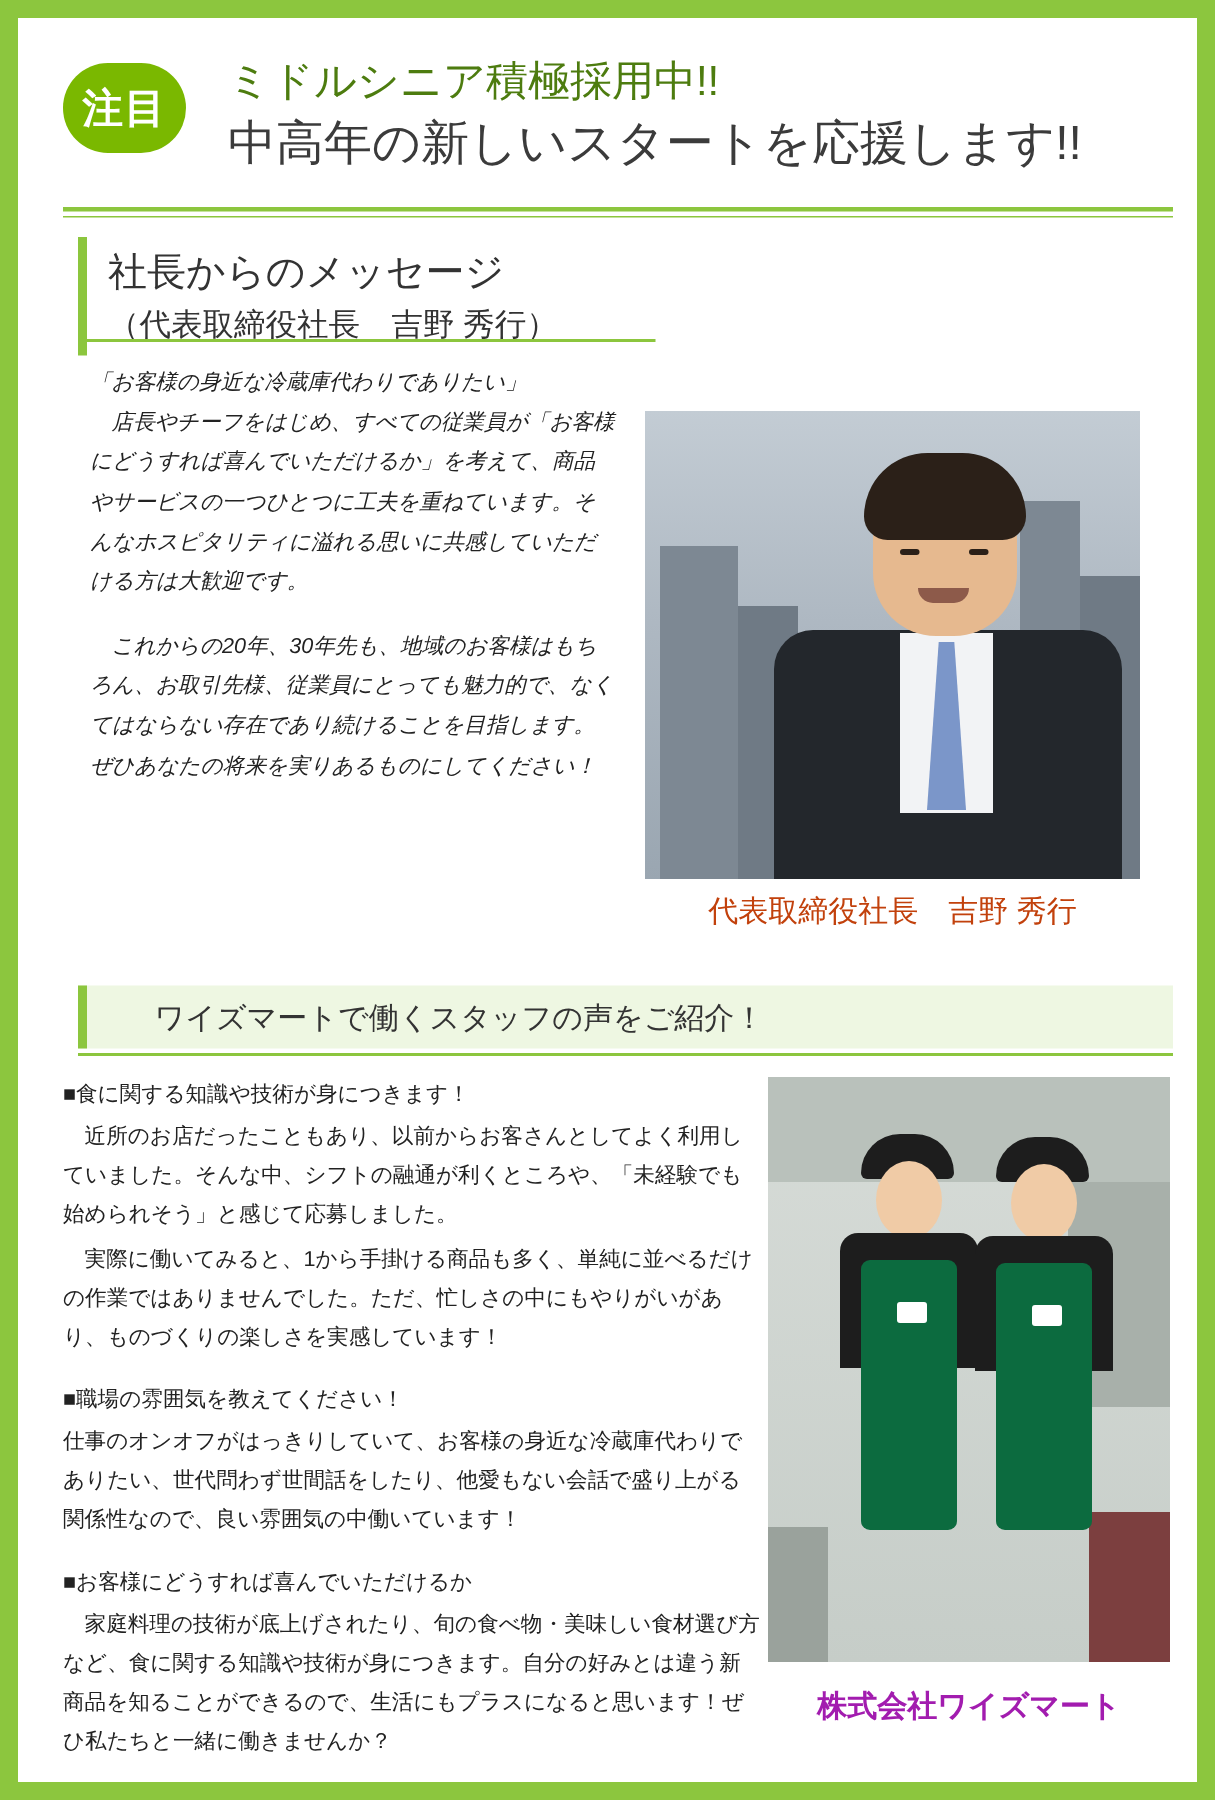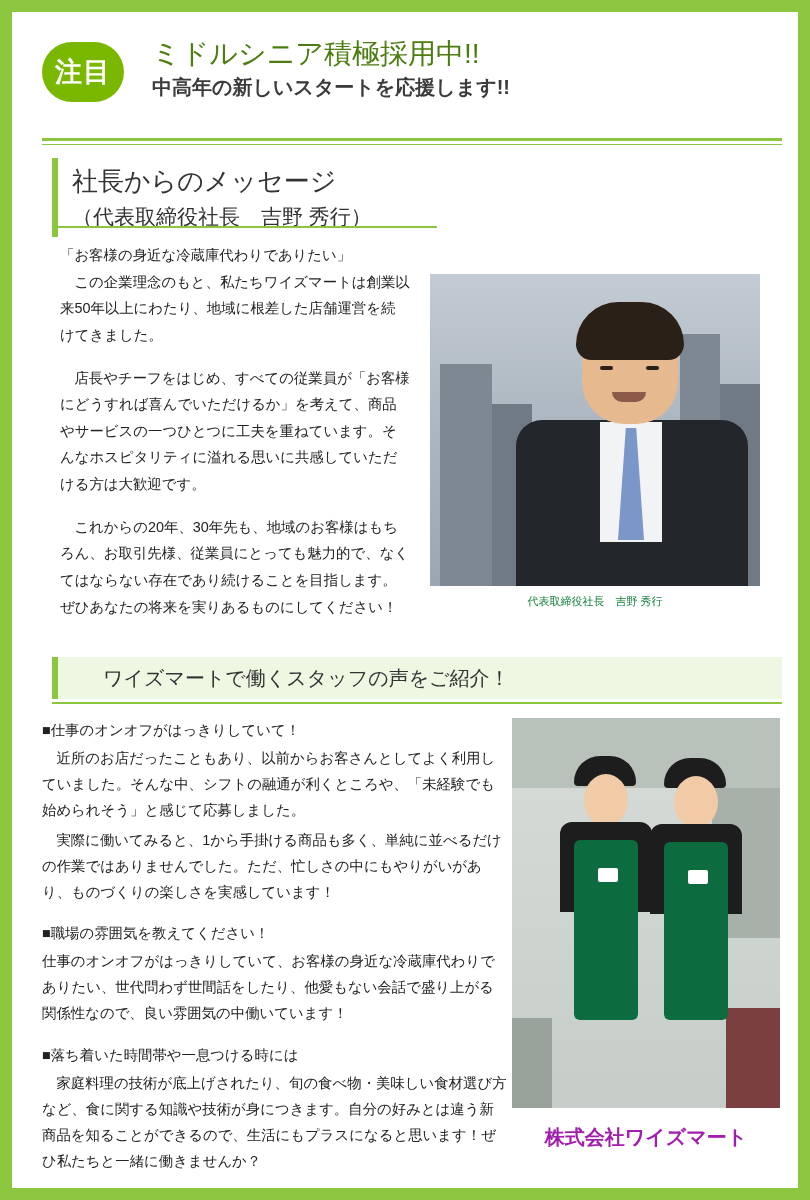--- a/index.html
+++ b/index.html
@@ -59,22 +59,22 @@
   }
   .hline1 {
     font-size: 28px;
     font-weight: normal;
     color: #4d7c0f;
     letter-spacing: 0px;
     line-height: 1.4;
     white-space: nowrap;
   }
   .hline2 {
-    font-size: 20px;
-    font-weight: bold;
+    font-size: 32px;
+    font-weight: normal;
     color: #3b3b3b;
     letter-spacing: 0px;
     line-height: 1.4;
     white-space: nowrap;
   }
   .hr-green {
     position: absolute;
     left: 30px; top: 126px;
     width: 740px;
     border-top: 3px solid #8cc63e;
@@ -113,37 +113,37 @@
 
   
   .pres-text {
     position: absolute;
     left: 48px; top: 230px;
     width: 350px;
     font-size: 14.4px;
     color: #222;
     line-height: 1.85;
   }
-  .pres-text p { margin: 0 0 16px 0; }
+  .pres-text p { margin: 0 0 16px 0; font-style: italic; }
   .pres-text p.indent { text-indent: 1em; }
 
   .pres-photo {
     position: absolute;
     left: 418px; top: 262px;
     width: 330px; height: 312px;
     overflow: hidden;
     background: #b9c3cc;
   }
   .pres-caption {
     position: absolute;
     left: 418px; top: 582px;
     width: 330px;
     text-align: center;
-    font-size: 11px;
-    color: #15803d;
+    font-size: 20px;
+    color: #c2410c;
   }
 
   
   .voice-band {
     position: absolute;
     left: 40px; top: 645px;
     width: 730px;
     height: 42px;
     background: #eef7e2;
     border-left: 6px solid #8cc63e;
@@ -272,21 +272,20 @@
     <div class="hr-green2"></div>
 
     <div class="sec-message-title">
       <div class="t1">社長からのメッセージ</div>
       <div class="t2">（代表取締役社長　吉野 秀行）</div>
     </div>
     <div class="sec-message-underline"></div>
 
     <div class="pres-text">
       <p style="margin-bottom:0">「お客様の身近な冷蔵庫代わりでありたい」</p>
-      <p class="indent">この企業理念のもと、私たちワイズマートは創業以来50年以上にわたり、地域に根差した店舗運営を続けてきました。</p>
       <p class="indent">店長やチーフをはじめ、すべての従業員が「お客様にどうすれば喜んでいただけるか」を考えて、商品やサービスの一つひとつに工夫を重ねています。そんなホスピタリティに溢れる思いに共感していただける方は大歓迎です。</p>
       <p class="indent">これからの20年、30年先も、地域のお客様はもちろん、お取引先様、従業員にとっても魅力的で、なくてはならない存在であり続けることを目指します。ぜひあなたの将来を実りあるものにしてください！</p>
     </div>
 
     <div class="pres-photo">
       <div class="photo-sky"></div>
       <div class="bld" style="left:10px;  top:90px;  width:52px;  height:222px;"></div>
       <div class="bld2" style="left:62px;  top:130px; width:40px;  height:182px;"></div>
       <div class="bld" style="left:250px; top:60px;  width:40px;  height:252px;"></div>
       <div class="bld2" style="left:290px; top:110px; width:40px;  height:202px;"></div>
@@ -302,30 +301,30 @@
     </div>
     <div class="pres-caption">代表取締役社長　吉野 秀行</div>
 
     <div class="voice-band">
       <span>ワイズマートで働くスタッフの声をご紹介！</span>
     </div>
     <div class="voice-band-underline"></div>
 
     <div class="staff-text">
       <div class="blk">
-        <p class="q">■仕事のオンオフがはっきりしていて！</p>
+        <p class="q">■食に関する知識や技術が身につきます！</p>
         <p class="indent">近所のお店だったこともあり、以前からお客さんとしてよく利用していました。そんな中、シフトの融通が利くところや、「未経験でも始められそう」と感じて応募しました。</p>
         <p class="indent">実際に働いてみると、1から手掛ける商品も多く、単純に並べるだけの作業ではありませんでした。ただ、忙しさの中にもやりがいがあり、ものづくりの楽しさを実感しています！</p>
       </div>
       <div class="blk">
         <p class="q">■職場の雰囲気を教えてください！</p>
         <p>仕事のオンオフがはっきりしていて、お客様の身近な冷蔵庫代わりでありたい、世代問わず世間話をしたり、他愛もない会話で盛り上がる関係性なので、良い雰囲気の中働いています！</p>
       </div>
       <div class="blk">
-        <p class="q">■落ち着いた時間帯や一息つける時には</p>
+        <p class="q">■お客様にどうすれば喜んでいただけるか</p>
         <p class="indent">家庭料理の技術が底上げされたり、旬の食べ物・美味しい食材選び方など、食に関する知識や技術が身につきます。自分の好みとは違う新商品を知ることができるので、生活にもプラスになると思います！ぜひ私たちと一緒に働きませんか？</p>
       </div>
     </div>
 
     <div class="staff-photo">
       <div class="store-bg"></div>
       <div class="shelf" style="left:0;   top:0;   width:268px; height:70px; background:#b9c1bb;"></div>
       <div class="shelf" style="left:200px; top:70px; width:68px; height:150px; background:#a8b0aa;"></div>
       <div class="shelf" style="left:0;   top:300px; width:40px; height:90px; background:#9aa29c;"></div>
       <div class="shelf" style="left:214px; top:290px; width:54px; height:100px; background:#7c3f3f;"></div>

